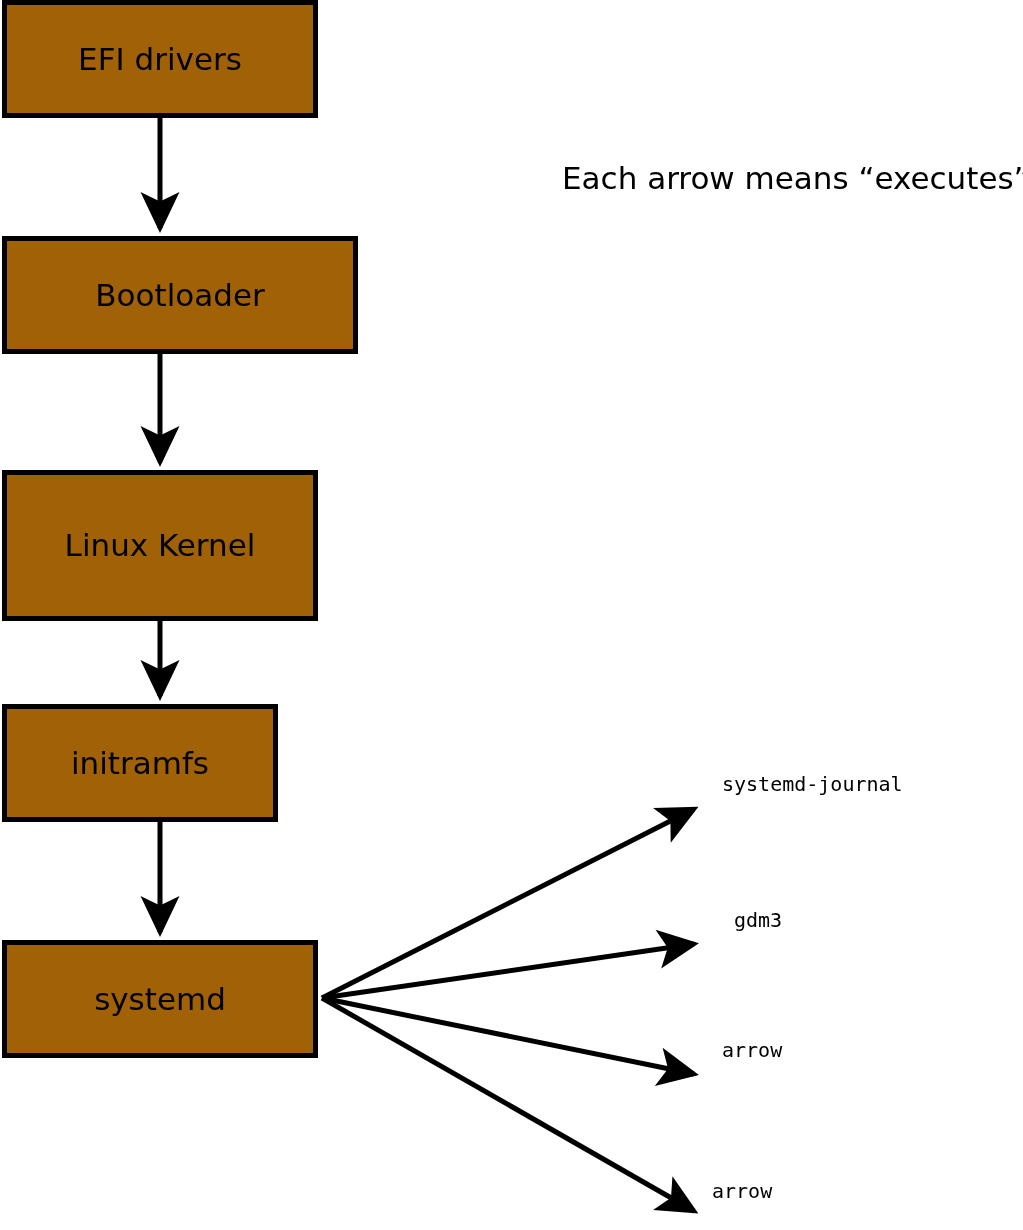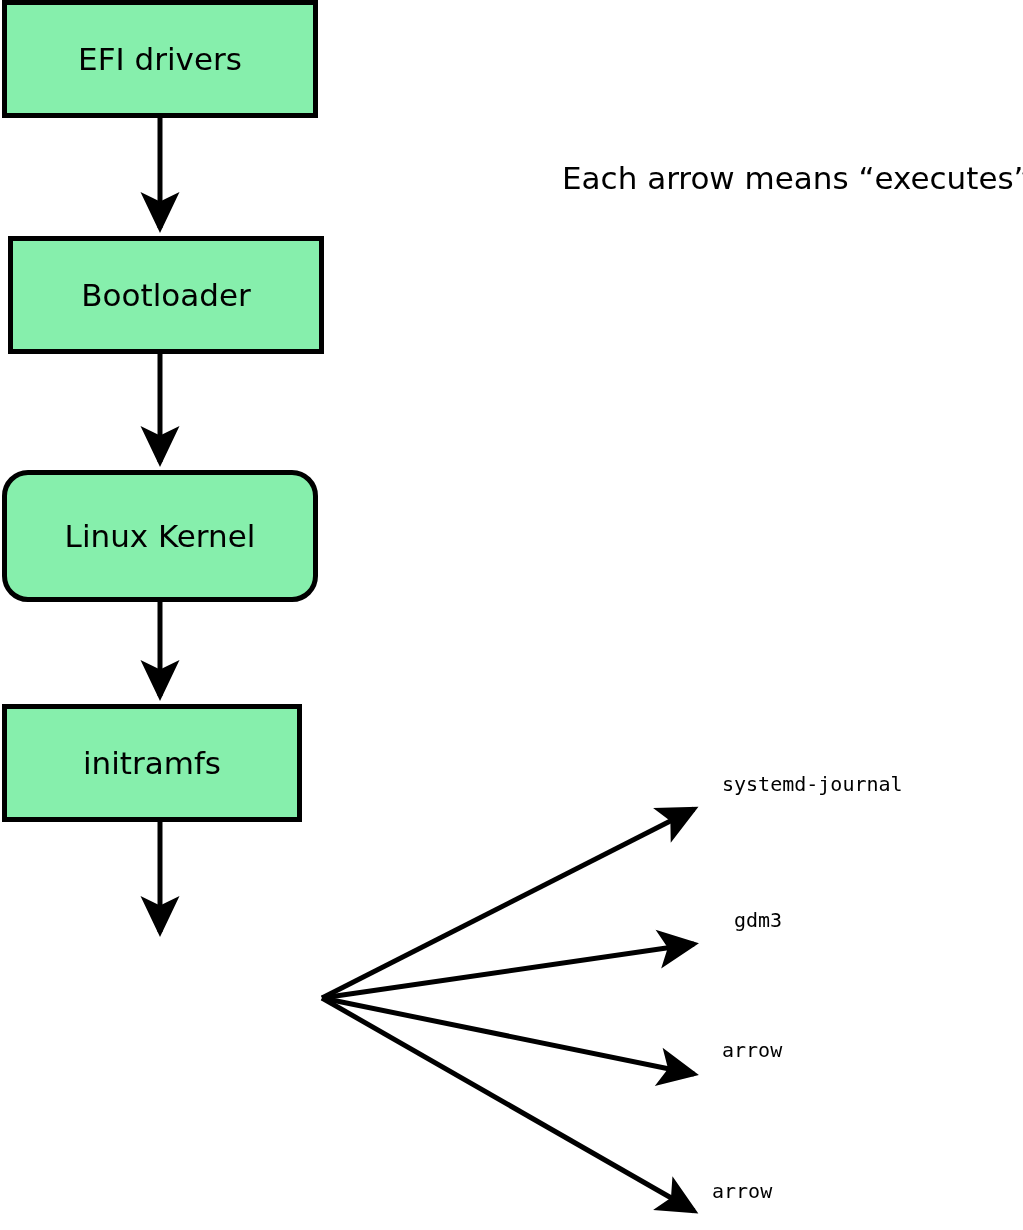--- a/index.html
+++ b/index.html
@@ -19,21 +19,21 @@
     position: absolute;
     left: 0;
     top: 0;
     width: 1023px;
     height: 1230px;
   }
   .stage-box {
     position: absolute;
     box-sizing: border-box;
     border: 5px solid #000000;
-    background: #86efac;
+    background: #a16207;
     display: flex;
     align-items: center;
     justify-content: center;
   }
   .stage-label {
     font-family: "DejaVu Sans", "Liberation Sans", sans-serif;
     font-size: 31px;
     line-height: 1;
     color: #000000;
     white-space: nowrap;
@@ -79,32 +79,35 @@
       <line x1="322" y1="998" x2="694" y2="944" stroke="#000000" stroke-width="5" marker-end="url(#arrowhead)"></line>
       <line x1="322" y1="998" x2="694" y2="1074" stroke="#000000" stroke-width="5" marker-end="url(#arrowhead)"></line>
       <line x1="322" y1="998" x2="694" y2="1211" stroke="#000000" stroke-width="5" marker-end="url(#arrowhead)"></line>
     </g>
   </svg>
 
   <div class="stage-box" style="left:2px; top:0px; width:316px; height:118px;">
     <span class="stage-label">EFI drivers</span>
   </div>
 
-  <div class="stage-box" style="left:2px; top:236px; width:316px; height:118px;margin-left:6px;">
+  <div class="stage-box" style="left:2px; top:236px; width:356px; height:118px;">
     <span class="stage-label">Bootloader</span>
   </div>
 
-  <div class="stage-box" style="left:2px; top:470px; width:316px; height:132px;border-radius:26px;">
+  <div class="stage-box" style="left:2px; top:470px; width:316px; height:151px;">
     <span class="stage-label">Linux Kernel</span>
   </div>
 
-  <div class="stage-box" style="left:2px; top:704px; width:300px; height:118px;">
+  <div class="stage-box" style="left:2px; top:704px; width:276px; height:118px;">
     <span class="stage-label">initramfs</span>
   </div>
 
+  <div class="stage-box" style="left:2px; top:940px; width:316px; height:118px;">
+    <span class="stage-label">systemd</span>
+  </div>
 
   <div class="service-label" style="left:722px; top:774px;">systemd-journal</div>
 
   <div class="service-label" style="left:734px; top:910px;">gdm3</div>
 
   <div class="service-label" style="left:722px; top:1040px;">arrow</div>
 
   <div class="service-label" style="left:712px; top:1181px;">arrow</div>
 
   <div class="note-text" style="left:562px; top:163px;">Each arrow means “executes”.</div>

